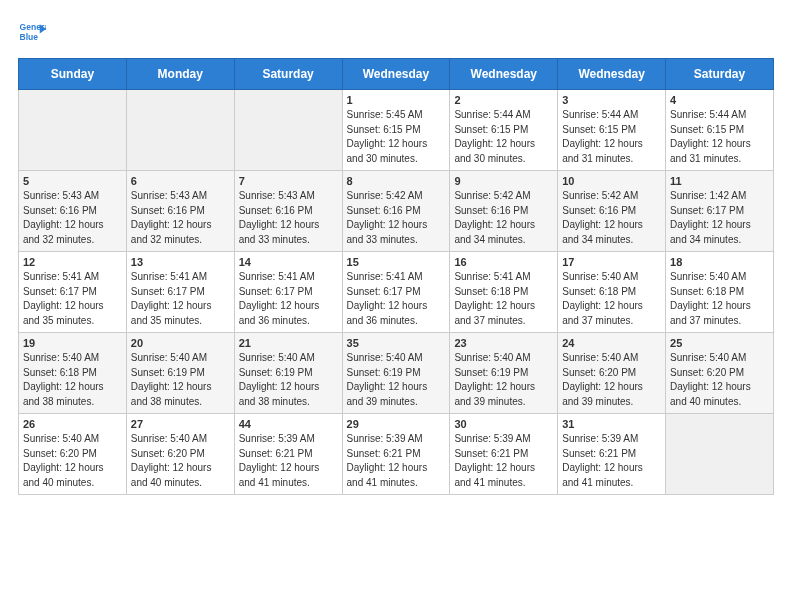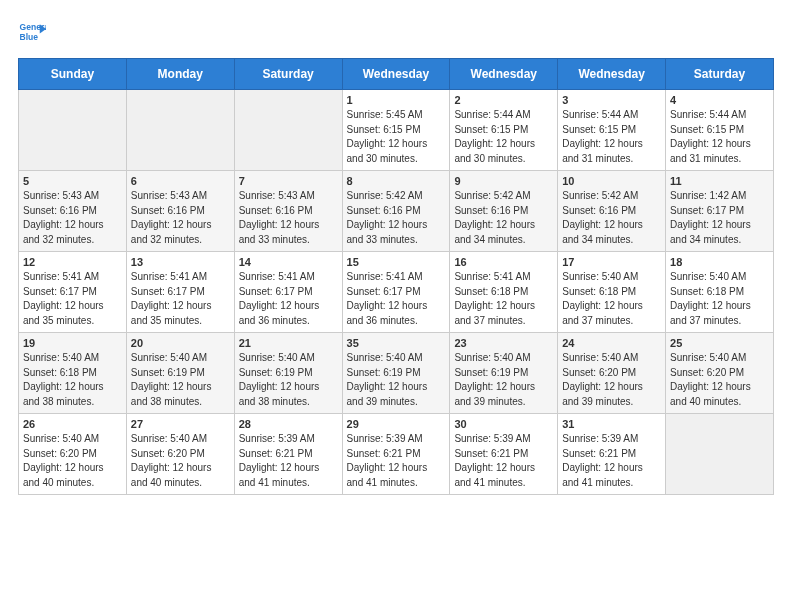--- a/index.html
+++ b/index.html
@@ -327,21 +327,21 @@
 and 40 minutes.</div>
           </td>
           <td>
             <span class="day-num">27</span>
             <div class="day-info">Sunrise: 5:40 AM
 Sunset: 6:20 PM
 Daylight: 12 hours
 and 40 minutes.</div>
           </td>
           <td>
-            <span class="day-num">28</span>
+            <span class="day-num">44</span>
             <div class="day-info">Sunrise: 5:39 AM
 Sunset: 6:21 PM
 Daylight: 12 hours
 and 41 minutes.</div>
           </td>
           <td>
             <span class="day-num">29</span>
             <div class="day-info">Sunrise: 5:39 AM
 Sunset: 6:21 PM
 Daylight: 12 hours

